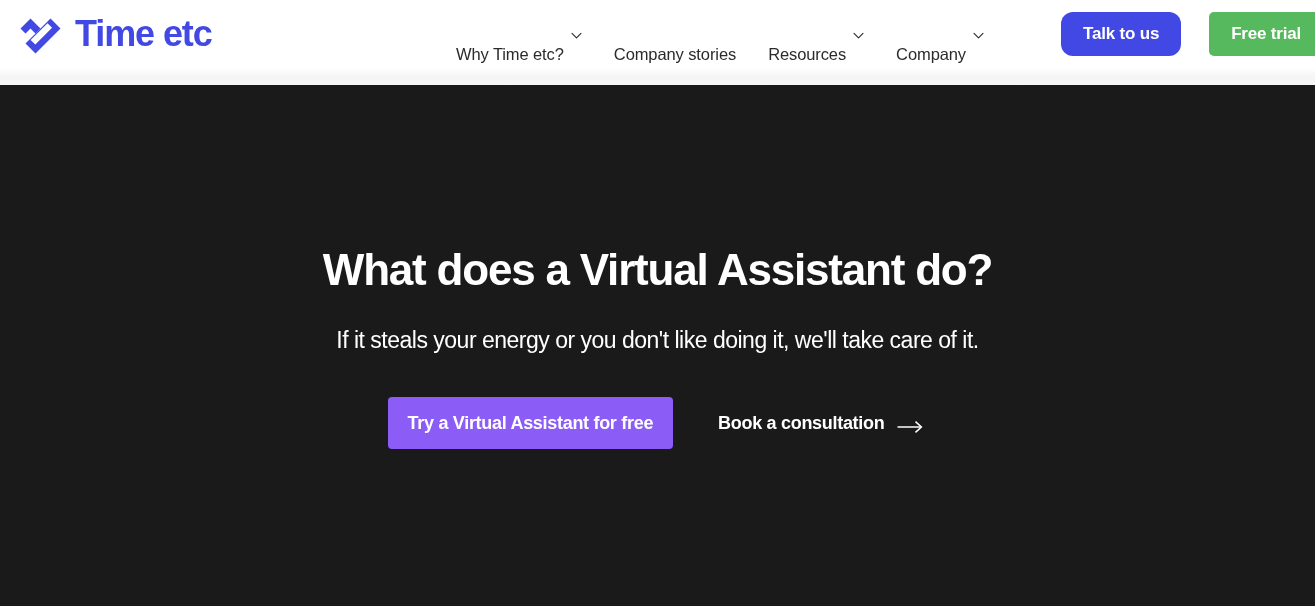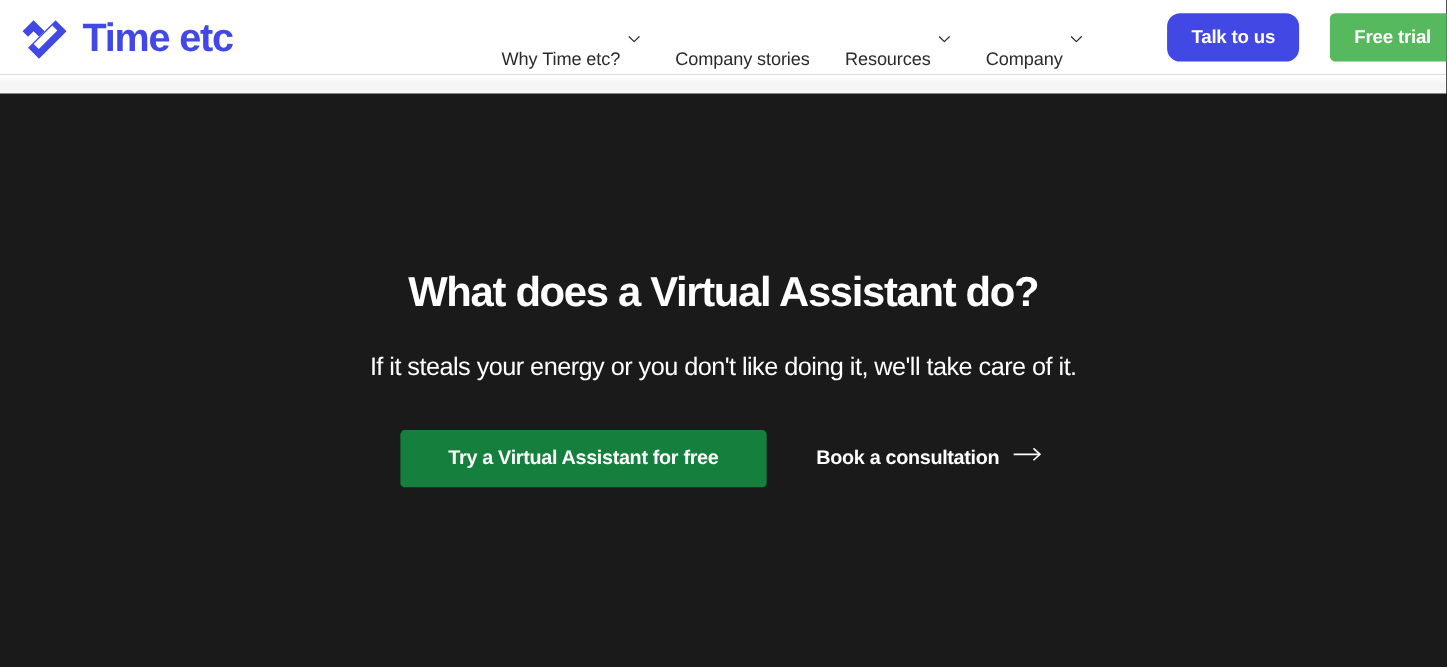--- a/index.html
+++ b/index.html
@@ -149,21 +149,21 @@
     top: 85px; left: 0;
     width: 1315px;
     height: 521px;
     background: #1a1a1a;
     display: flex;
     flex-direction: column;
     align-items: center;
   }
   .hero-title {
     margin-top: 160px;
-    font-size: 38px;
+    font-size: 44px;
     font-weight: 700;
     color: #ffffff;
     letter-spacing: -1.2px;
     line-height: 1.15;
     text-align: center;
   }
   .hero-sub {
     margin-top: 30px;
     font-size: 23px;
     font-weight: 400;
@@ -172,32 +172,32 @@
     text-align: center;
     line-height: 1.3;
   }
   .hero-ctas {
     margin-top: 42px;
     display: flex;
     align-items: center;
     gap: 25px;
   }
   .btn-hero-primary {
-    background: #15803d;
+    background: #8b5cf6;
     color: #ffffff;
     font-size: 18px;
     font-weight: 700;
     height: 52px;
-    padding: 0 44px;
+    padding: 0 20px;
     border-radius: 4px;
     letter-spacing: -0.3px;
   }
   .link-secondary {
     display: inline-flex;
-    align-items: flex-start;
+    align-items: flex-end;
     gap: 13px;
     color: #ffffff;
     font-size: 18px;
     font-weight: 700;
     text-decoration: none;
     cursor: pointer;
     letter-spacing: -0.3px;
     padding: 0 4px;
     margin-left: 16px;
   }

